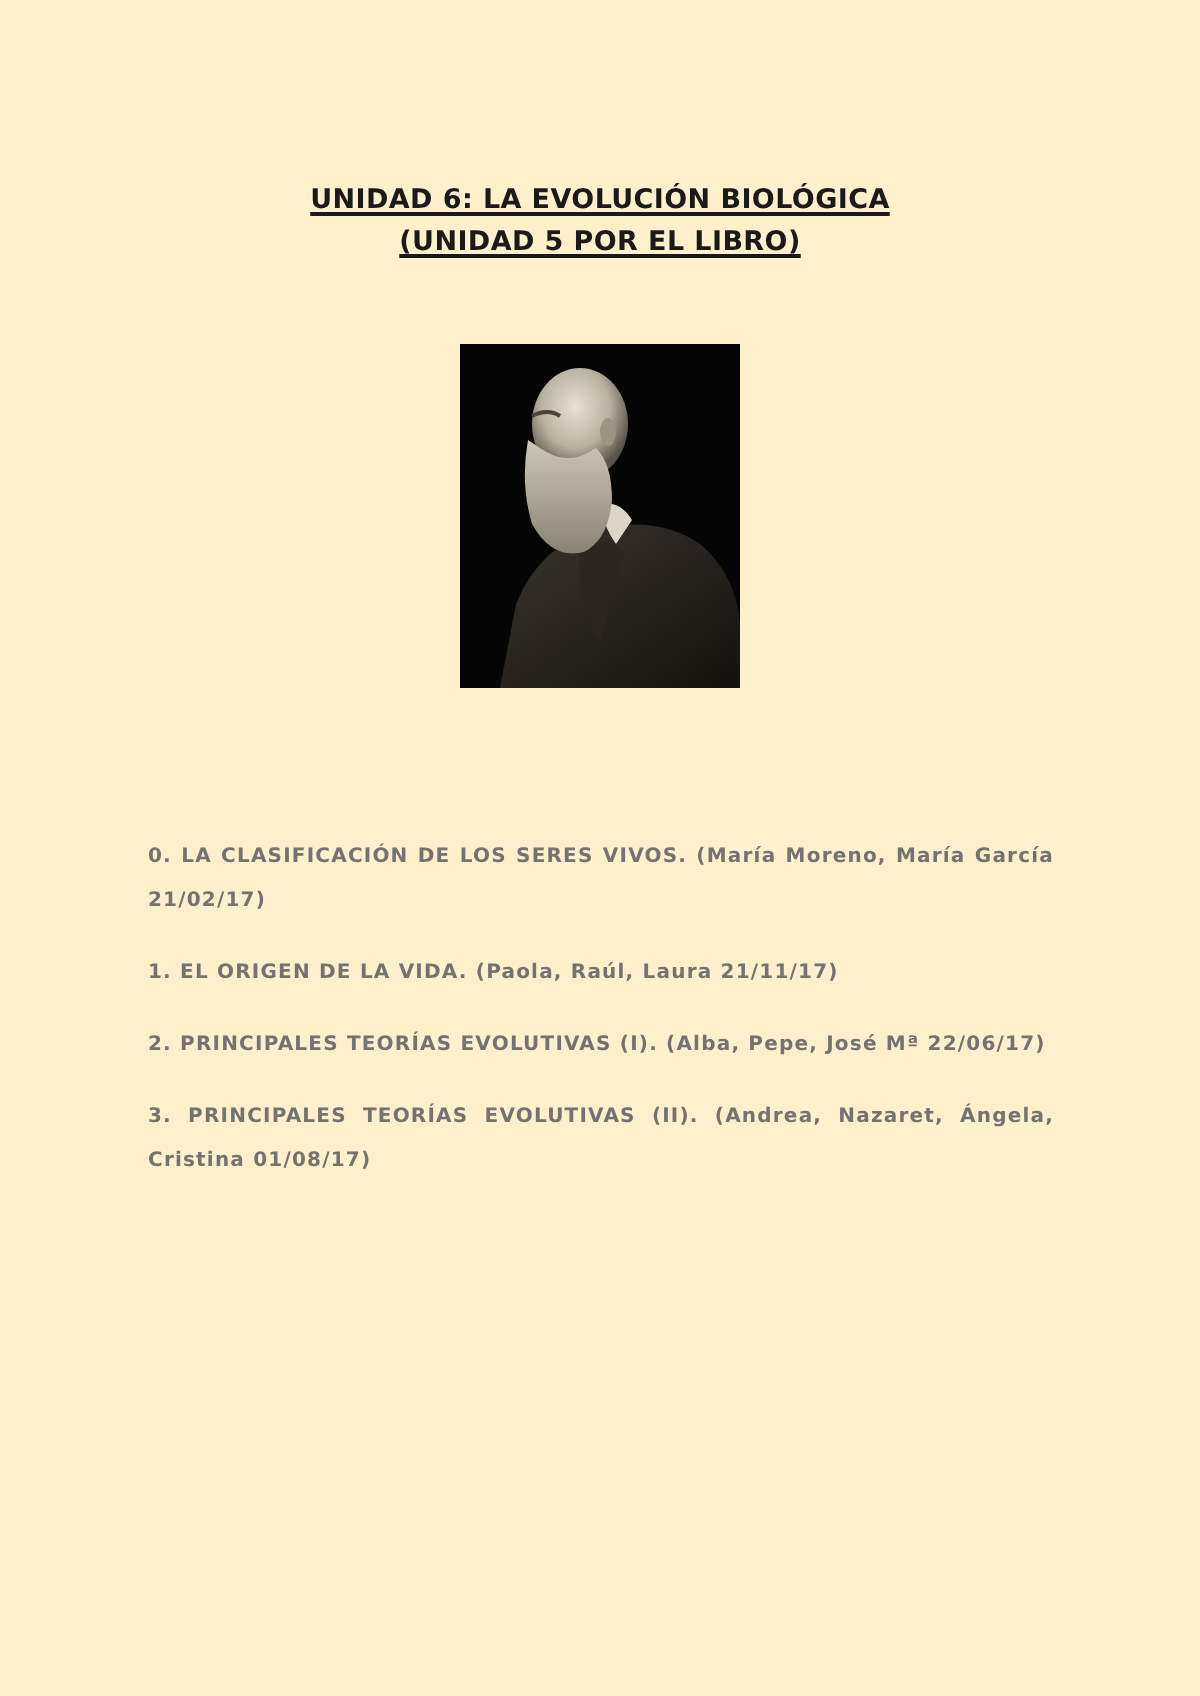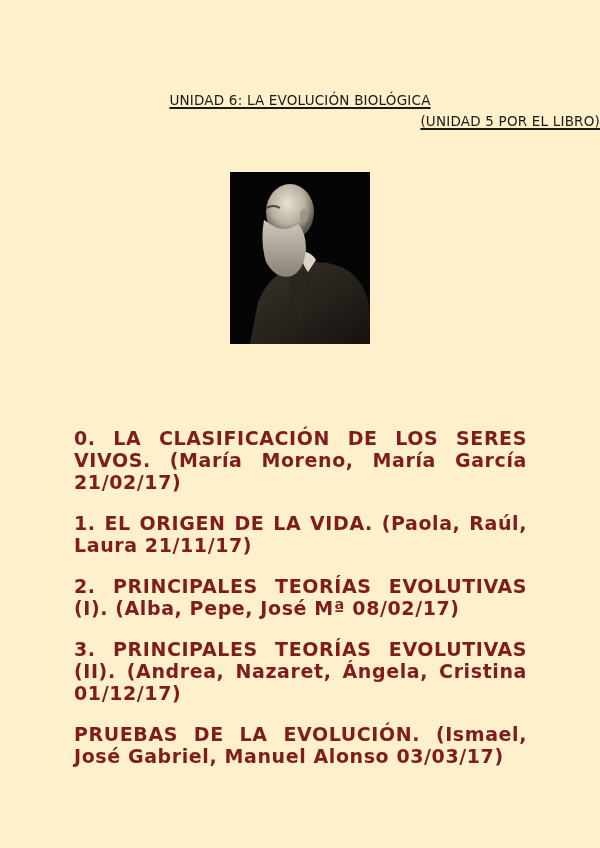--- a/index.html
+++ b/index.html
@@ -13,56 +13,56 @@
       position: relative;
       overflow: hidden;
       font-family: "DejaVu Sans", sans-serif;
       color: #111111;
     }
     .page-title {
       position: absolute;
       left: 0;
       width: 600px;
       text-align: center;
-      font-weight: normal;
+      font-weight: bold;
       font-size: 13.5px;
       letter-spacing: 0.2px;
       text-decoration: underline;
       text-decoration-thickness: 1.5px;
       text-underline-offset: 2px;
       color: #1a1a1a;
     }
     #title1 { top: 92px; }
-    #title2 { top: 113px; text-align: right; }
+    #title2 { top: 113px; }
 
     .portrait {
       position: absolute;
       left: 230px;
       top: 172px;
       width: 140px;
       height: 172px;
       background: #050505;
       overflow: hidden;
     }
     .portrait svg { display: block; }
 
     .entries {
       position: absolute;
       left: 74px;
       top: 408px;
       width: 453px;
     }
     .entry {
       font-weight: bold;
-      font-size: 19px;
+      font-size: 10px;
       line-height: 22px;
       text-align: justify;
       letter-spacing: 0.6px;
       margin-bottom: 14px;
-      color: #7f1d1d;
+      color: #737373;
     }
   </style>
 </head>
 <body>
 
 <div id="title1" class="page-title">UNIDAD 6: LA EVOLUCIÓN BIOLÓGICA</div>
 <div id="title2" class="page-title">(UNIDAD 5 POR EL LIBRO)</div>
 
 <div class="portrait">
   <svg width="140" height="172" viewBox="0 0 140 172">
@@ -94,16 +94,15 @@
 
     <path d="M34 48 Q30 70 36 90 Q46 108 62 104 Q74 98 76 78 Q76 60 68 52 Q54 62 40 52 Z" fill="url(#beardG)"></path>
 
     <path d="M36 36 Q44 32 50 36" stroke="#4a4439" stroke-width="2" fill="none"></path>
   </svg>
 </div>
 
 <div class="entries">
   <p class="entry">0. LA CLASIFICACIÓN DE LOS SERES VIVOS. (María Moreno, María García 21/02/17)</p>
   <p class="entry">1. EL ORIGEN DE LA VIDA. (Paola, Raúl, Laura 21/11/17)</p>
-  <p class="entry">2. PRINCIPALES TEORÍAS EVOLUTIVAS (I). (Alba, Pepe, José Mª 08/02/17)</p>
-  <p class="entry">3. PRINCIPALES TEORÍAS EVOLUTIVAS (II). (Andrea, Nazaret, Ángela, Cristina 01/12/17)</p>
-  <p class="entry">PRUEBAS DE LA EVOLUCIÓN. (Ismael, José Gabriel, Manuel Alonso 03/03/17)</p>
+  <p class="entry">2. PRINCIPALES TEORÍAS EVOLUTIVAS (I). (Alba, Pepe, José Mª 22/06/17)</p>
+  <p class="entry">3. PRINCIPALES TEORÍAS EVOLUTIVAS (II). (Andrea, Nazaret, Ángela, Cristina 01/08/17)</p>
 </div>
 
 </body></html>

